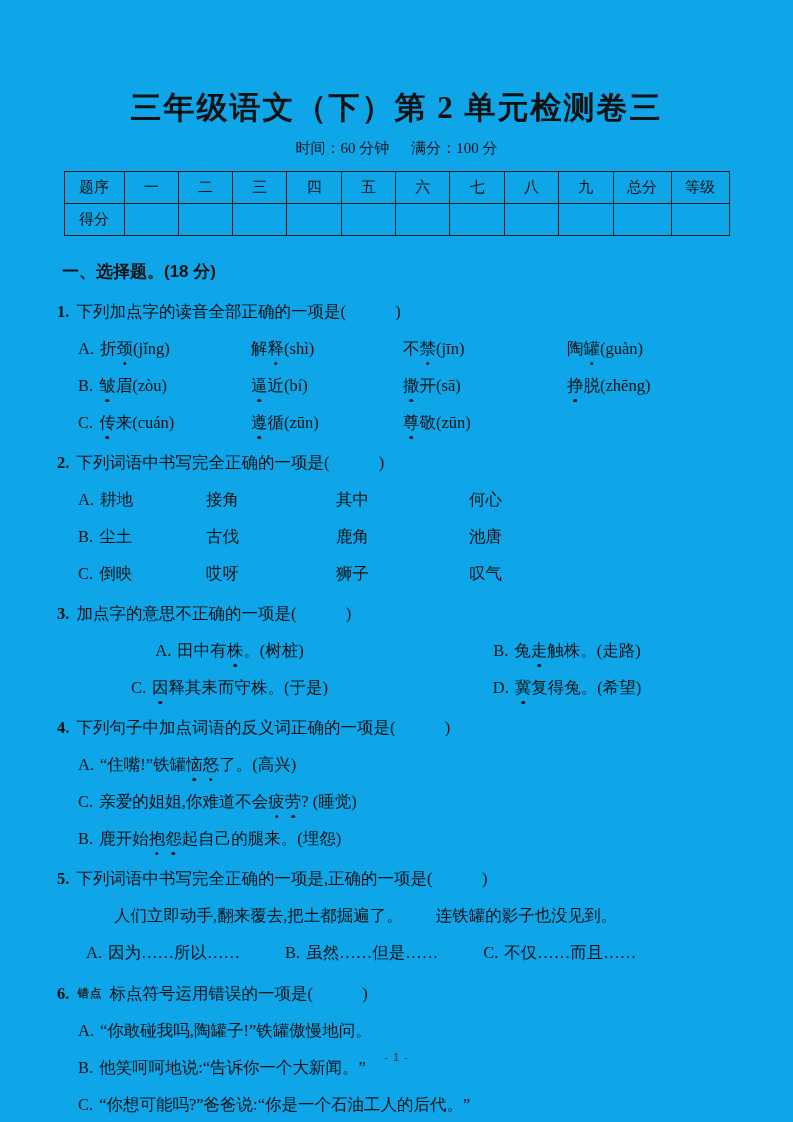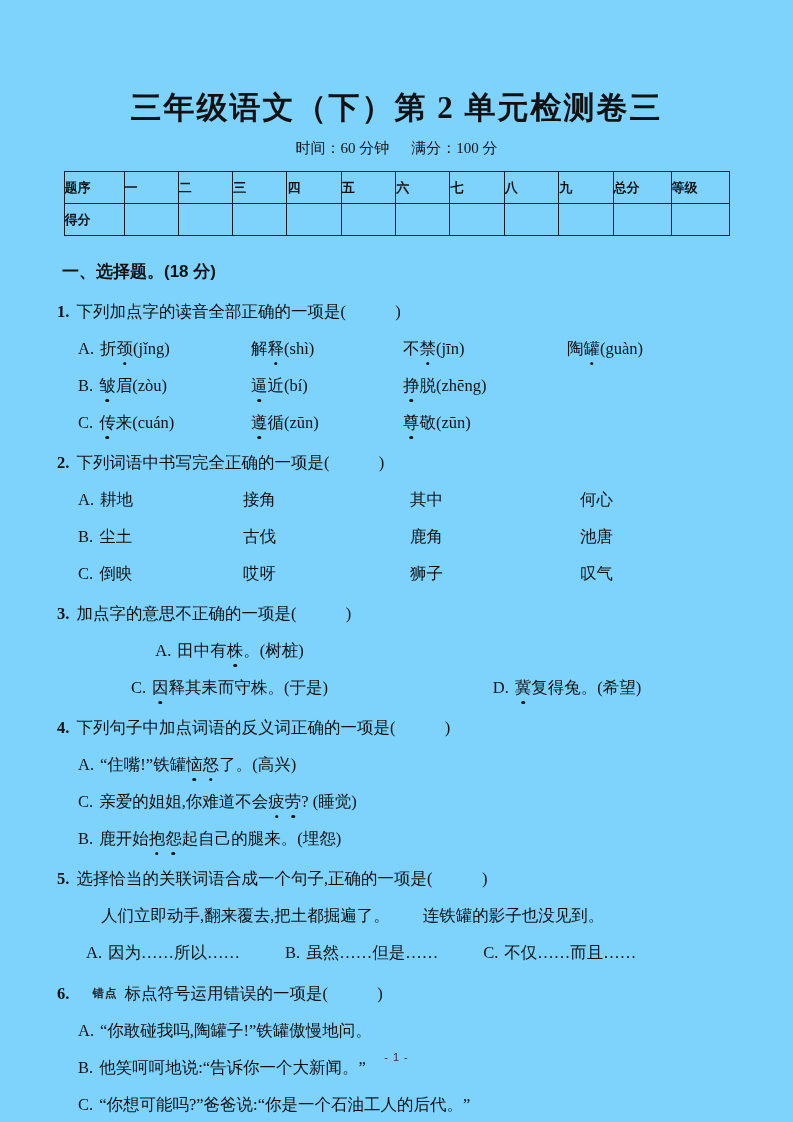--- a/index.html
+++ b/index.html
@@ -1,19 +1,19 @@
 <!DOCTYPE html>
 <html><head>
 <meta charset="utf-8">
 <style>
   html,body{margin:0;padding:0;background:#e8e8e8;}
   .page{
     position:relative;
     width:793px;height:1122px;
-    background:#7dd3fc;
+    background:#0ea5e9;
     margin:0 auto;
     overflow:hidden;
     font-family:"Liberation Serif","DejaVu Serif",serif;
     color:#111;
   }
   .title{
     margin:88px 0 0 0;
     text-align:center;
     font-size:31px;
     font-weight:700;
@@ -27,55 +27,55 @@
   }
   table.score{
     border-collapse:collapse;
     table-layout:fixed;
     width:666px;
     margin:13px auto 0 auto;
   }
   table.score th, table.score td{
     border:1.6px solid #1d1d1d;
     height:31px;
-    text-align:left;
-    font-size:13px;
-    font-weight:700;
+    text-align:center;
+    font-size:15px;
+    font-weight:400;
     font-family:"Liberation Sans","DejaVu Sans",sans-serif;
     padding:0;
   }
   .section-heading{
     margin:25px 12px 0 62px;
     font-size:17px;
     font-weight:700;
     font-family:Liberation Sans, sans-serif;
     line-height:22px;
   }
   .qwrap{margin:0 40px 0 57px;font-size:16.5px;}
   .stem{margin-top:18px;line-height:22px;}
   .qnum{font-weight:700;margin-right:7px;}
   .badge{
     display:inline-block;
     font-size:11.5px;
     font-weight:700;
     font-family:"Liberation Sans","DejaVu Sans",sans-serif;
     color:#222;
-    margin:0 7px 0 16px;
+    margin:0 7px 0 1px;
     vertical-align:2px;
     letter-spacing:1px;
   }
   .optrow{margin:15px 0 0 21px;line-height:22px;}
   .g4-wide{display:grid;grid-template-columns:173px 152px 164px auto;}
-  .g4-narrow{display:grid;grid-template-columns:128px 130px 133px auto;gap:37px;}
+  .g4-narrow{display:grid;grid-template-columns:128px 130px 133px auto;}
   .g2{display:grid;grid-template-columns:303px auto;text-align:center;}
   .row3{display:flex;margin-left:29px;}
   .row3 .opt{margin-right:45px;}
   .optline{margin:15px 0 0 21px;line-height:22px;}
   .olabel{margin-right:6px;}
-  .sentence{margin:15px 0 0 44px;line-height:22px;}
+  .sentence{margin:15px 0 0 57px;line-height:22px;}
   .em-dot{position:relative;display:inline-block;}
   .em-dot::after{
     content:"";
     position:absolute;
     left:50%;bottom:-5px;
     transform:translateX(-50%);
     width:3.5px;height:3.5px;
     border-radius:50%;
     background:#151515;
   }
@@ -158,20 +158,21 @@
       </div>
       <div class="optrow g4-wide">
         <span><span class="olabel">A.</span><span>折<span class="em-dot">颈</span>(jǐng)</span></span>
         <span>解<span class="em-dot">释</span>(shì)</span>
         <span>不<span class="em-dot">禁</span>(jīn)</span>
         <span>陶<span class="em-dot">罐</span>(guàn)</span>
       </div>
       <div class="optrow g4-wide">
         <span><span class="olabel">B.</span><span><span class="em-dot">皱</span>眉(zòu)</span></span>
         <span><span class="em-dot">逼</span>近(bí)</span>
+        <span><span class="em-dot">撒</span>开(sā)</span>
         <span><span class="em-dot">挣</span>脱(zhēng)</span>
       </div>
       <div class="optrow g4-wide">
         <span><span class="olabel">C.</span><span><span class="em-dot">传</span>来(cuán)</span></span>
         <span><span class="em-dot">遵</span>循(zūn)</span>
         <span><span class="em-dot">尊</span>敬(zūn)</span>
       </div>
     </div>
 
     <div>
@@ -197,20 +198,21 @@
         <span>叹气</span>
       </div>
     </div>
 
     <div>
       <div class="stem">
         <b class="qnum">3.</b><span>加点字的意思不正确的一项是(　　　)</span>
       </div>
       <div class="optrow g2">
         <span><span class="olabel">A.</span><span>田中有<span class="em-dot">株</span>。(树桩)</span></span>
+        <span><span class="olabel">B.</span><span>兔<span class="em-dot">走</span>触株。(走路)</span></span>
       </div>
       <div class="optrow g2">
         <span><span class="olabel">C.</span><span><span class="em-dot">因</span>释其耒而守株。(于是)</span></span>
         <span><span class="olabel">D.</span><span><span class="em-dot">冀</span>复得兔。(希望)</span></span>
       </div>
     </div>
 
     <div>
       <div class="stem">
         <b class="qnum">4.</b><span>下列句子中加点词语的反义词正确的一项是(　　　)</span>
@@ -221,21 +223,21 @@
       <div class="optline">
         <span class="olabel">C.</span><span>亲爱的姐姐,你难道不会<span class="em-dot">疲</span><span class="em-dot">劳</span>? (睡觉)</span>
       </div>
       <div class="optline">
         <span class="olabel">B.</span><span>鹿开始<span class="em-dot">抱</span><span class="em-dot">怨</span>起自己的腿来。(埋怨)</span>
       </div>
     </div>
 
     <div>
       <div class="stem">
-        <b class="qnum">5.</b><span>选择恰当的关联词语合成一个句子,正确的一项是(　　　)</span>
+        <b class="qnum">5.</b><span>下列词语中书写完全正确的一项是,正确的一项是(　　　)</span>
       </div>
       <div class="sentence">人们立即动手,翻来覆去,把土都掘遍了。　　连铁罐的影子也没见到。</div>
       <div class="optrow row3">
         <span class="opt"><span class="olabel">A.</span><span>因为……所以……</span></span>
         <span class="opt"><span class="olabel">B.</span><span>虽然……但是……</span></span>
         <span class="opt"><span class="olabel">C.</span><span>不仅……而且……</span></span>
       </div>
     </div>
 
     <div>

